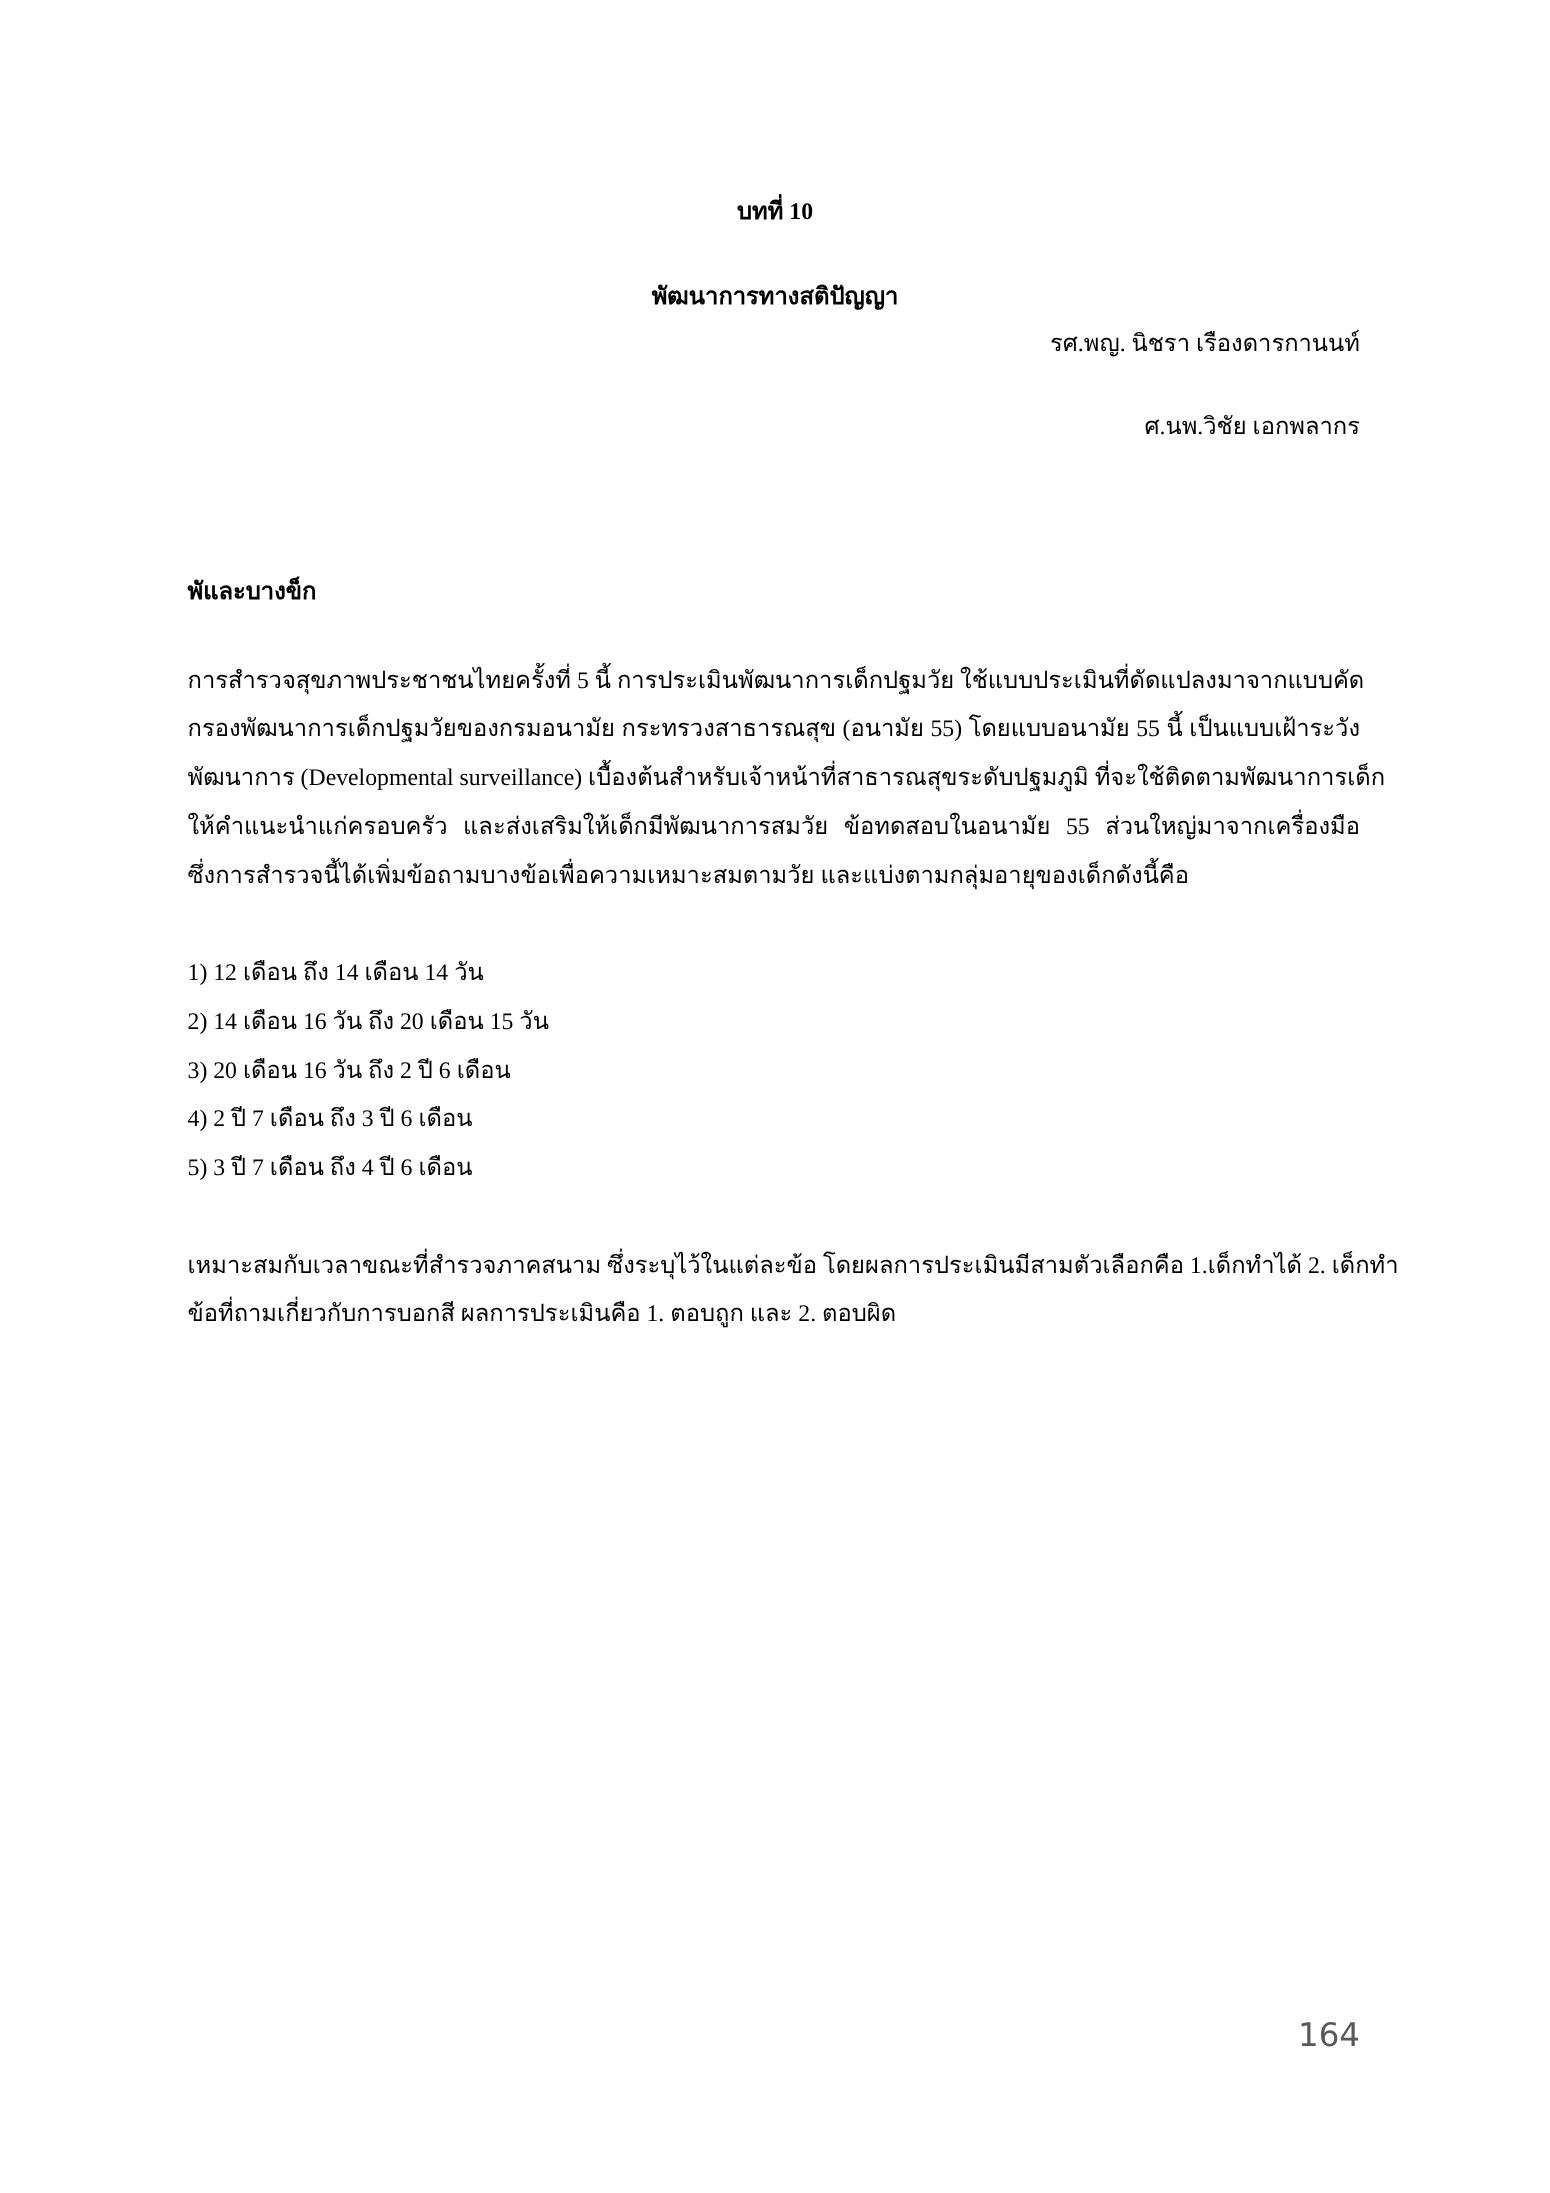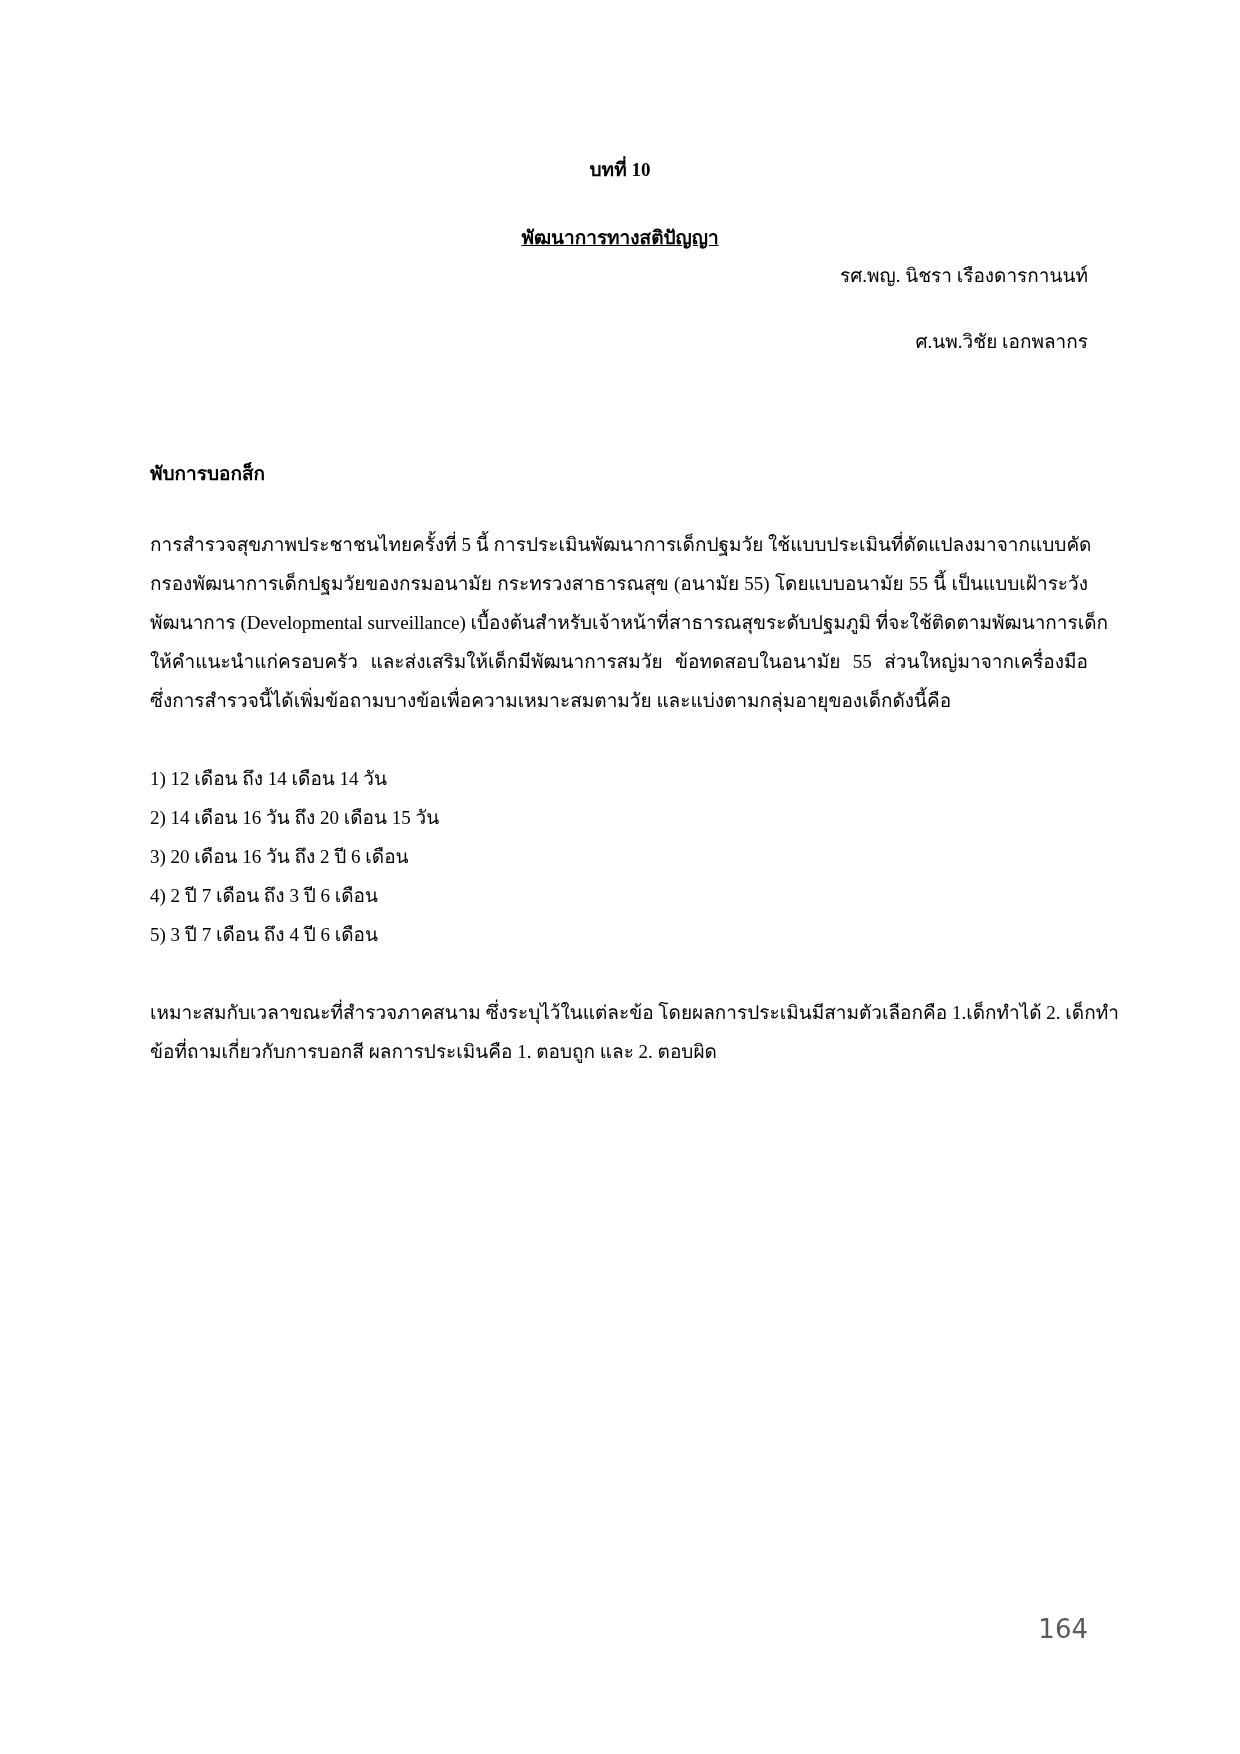--- a/index.html
+++ b/index.html
@@ -35,21 +35,20 @@
     }
     .chapter-title {
       position: absolute;
       top: 226px;
       left: 0;
       width: 1240px;
       text-align: center;
       font-weight: bold;
       font-size: 19px;
       line-height: 24px;
-      text-decoration: underline;
     }
     .author {
       position: absolute;
       right: 152px;
       font-size: 19px;
       line-height: 24px;
       text-align: right;
       white-space: nowrap;
       margin-left: 44px;
     }
@@ -96,21 +95,21 @@
 
 <div class="page">
 
   <div class="chapter-number">บทที่ 10</div>
 
   <div class="chapter-title">พัฒนาการทางสติปัญญา</div>
 
   <div class="author author-1">รศ.พญ. นิชรา เรืองดารกานนท์</div>
   <div class="author author-2">ศ.นพ.วิชัย เอกพลากร</div>
 
-  <div class="section-heading">พับการบอกส็ก</div>
+  <div class="section-heading">พัและบางข็ก</div>
 
   <div class="body-block para-1">
     <div class="line justify">การสำรวจสุขภาพประชาชนไทยครั้งที่ 5 นี้ การประเมินพัฒนาการเด็กปฐมวัย ใช้แบบประเมินที่ดัดแปลงมาจากแบบคัด</div>
     <div class="line justify">กรองพัฒนาการเด็กปฐมวัยของกรมอนามัย กระทรวงสาธารณสุข (อนามัย 55) โดยแบบอนามัย 55 นี้ เป็นแบบเฝ้าระวัง</div>
     <div class="line justify">พัฒนาการ (Developmental surveillance) เบื้องต้นสำหรับเจ้าหน้าที่สาธารณสุขระดับปฐมภูมิ ที่จะใช้ติดตามพัฒนาการเด็ก</div>
     <div class="line justify">ให้คำแนะนำแก่ครอบครัว    และส่งเสริมให้เด็กมีพัฒนาการสมวัย ข้อทดสอบในอนามัย 55 ส่วนใหญ่มาจากเครื่องมือ</div>
     <div class="line">ซึ่งการสำรวจนี้ได้เพิ่มข้อถามบางข้อเพื่อความเหมาะสมตามวัย และแบ่งตามกลุ่มอายุของเด็กดังนี้คือ</div>
   </div>
 
   <div class="body-block age-list">

